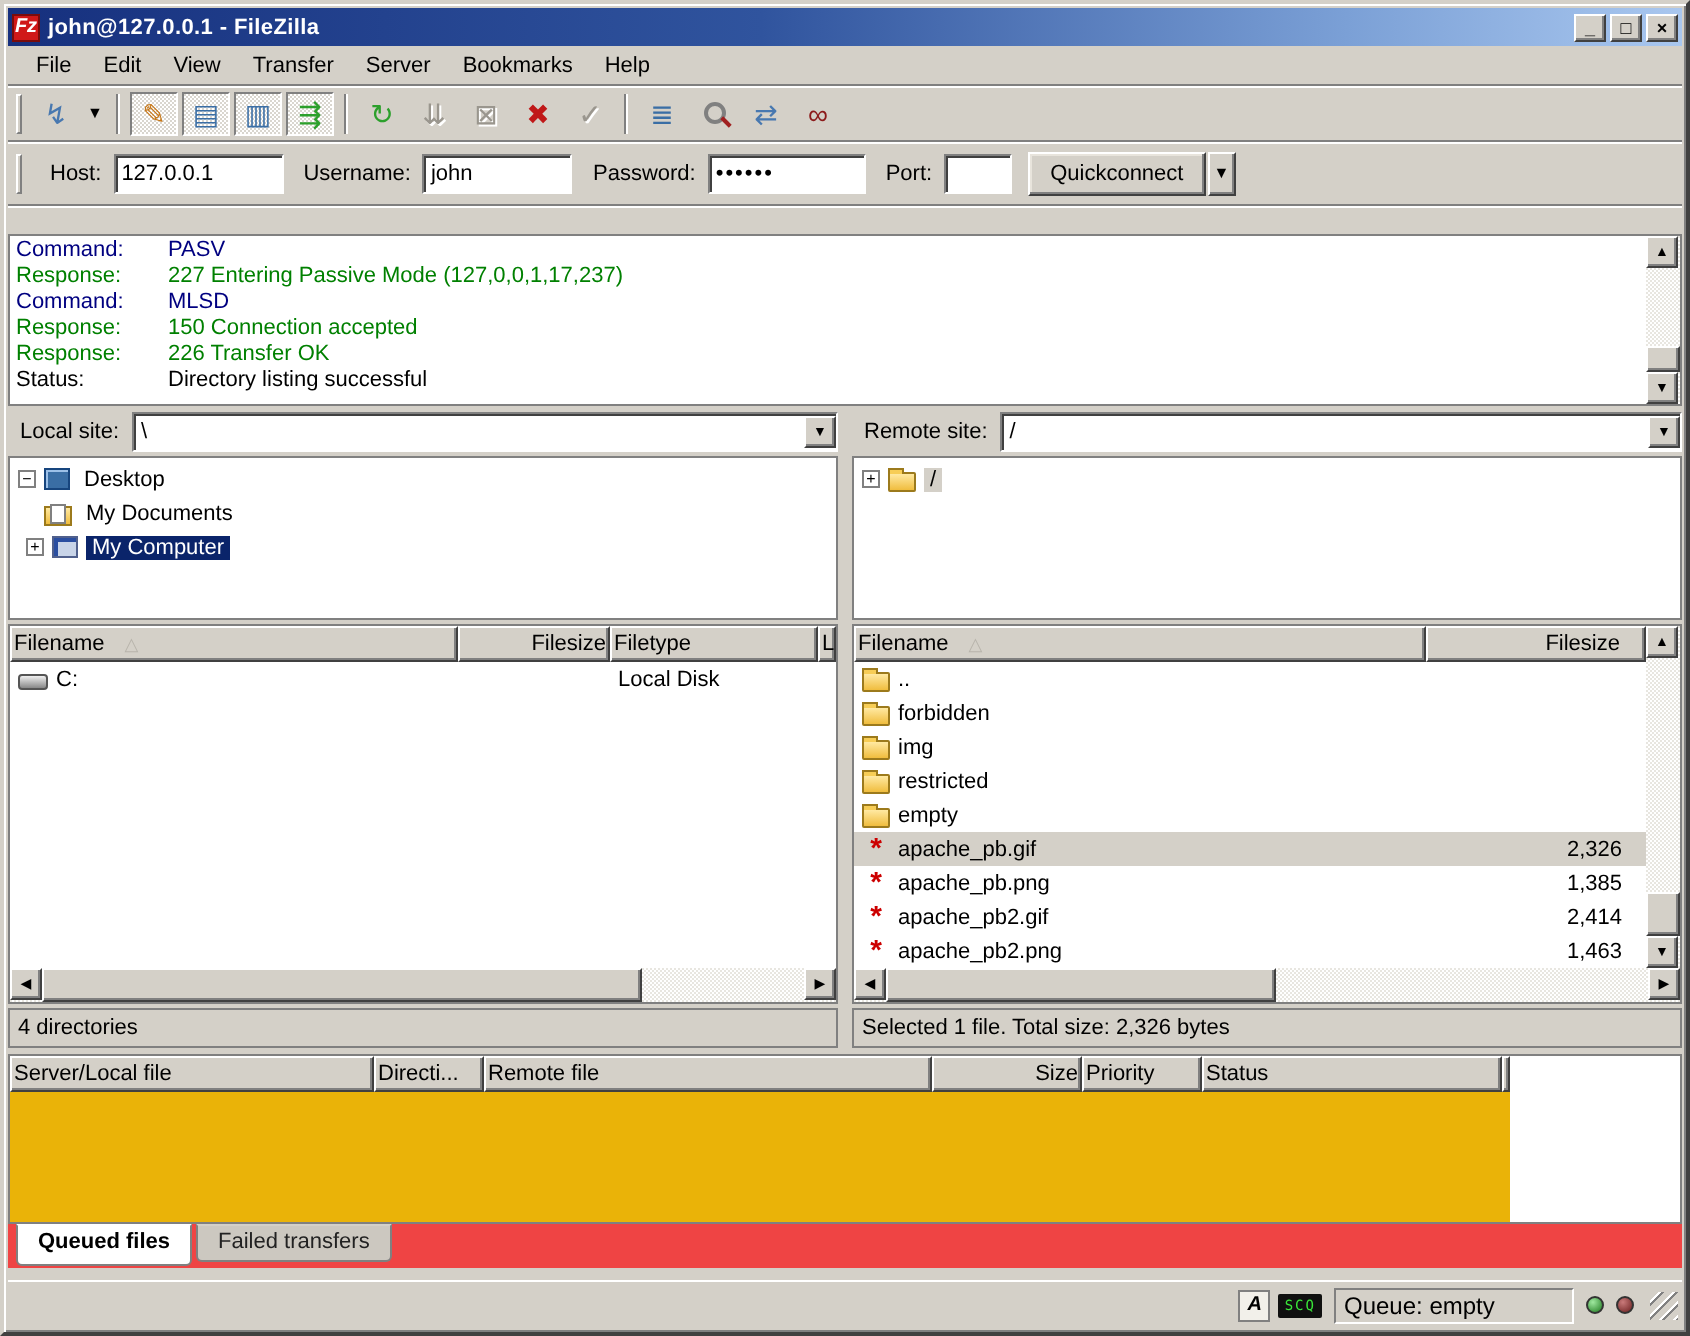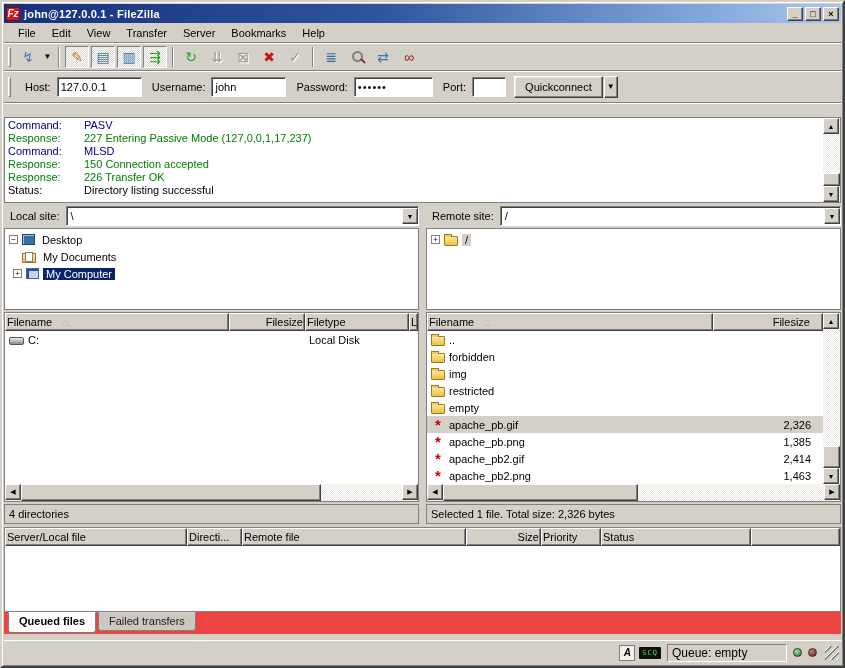--- a/index.html
+++ b/index.html
@@ -134,21 +134,21 @@
   .pane-status { height:20px; flex:0 0 20px; border:1px solid #808080; background:#d4d0c8;
     line-height:18px; padding:0 4px; margin-top:2px; }
 
   
   .lc-name { width:224px; flex:0 0 224px; } .lc-size { width:76px; flex:0 0 76px; justify-content:flex-end; }
   .lc-type { width:104px; flex:0 0 104px; } .lc-last { flex:1; }
   
   .rc-name { flex:1; } .rc-size { width:110px; flex:0 0 110px; justify-content:flex-end; padding-right:12px; }
 
   
-  .queue { height:85px; flex:0 0 85px; display:flex; flex-direction:column; border:1px solid #808080; background:#eab308; margin-top:3px;justify-content:center; }
+  .queue { height:85px; flex:0 0 85px; display:flex; flex-direction:row; border:1px solid #808080; background:#eab308; margin-top:3px;justify-content:center; }
   .qc-file { width:182px; flex:0 0 182px; } .qc-dir { width:55px; flex:0 0 55px; } .qc-remote { width:224px; flex:0 0 224px; }
   .qc-size { width:75px; flex:0 0 75px; justify-content:flex-end; } .qc-prio { width:60px; flex:0 0 60px; }
   .qc-status { width:150px; flex:0 0 150px; } .qc-rest { flex:1; }
   .qbody { flex:1; background:#fff; }
 
   
   .tabsrow { height:22px; flex:0 0 22px; display:flex; align-items:flex-start; padding-left:4px; background:#ef4444; }
   .tab { height:19px; line-height:17px; padding:0 10px; background:#ccc8c0; border:1px solid #808080; border-top:1px solid #d4d0c8;
     border-radius:0 0 3px 3px; margin-right:2px; color:#222; }
   .tab.active { background:#fff; font-weight:bold; height:21px; border-top:1px solid #fff; color:#000; }

